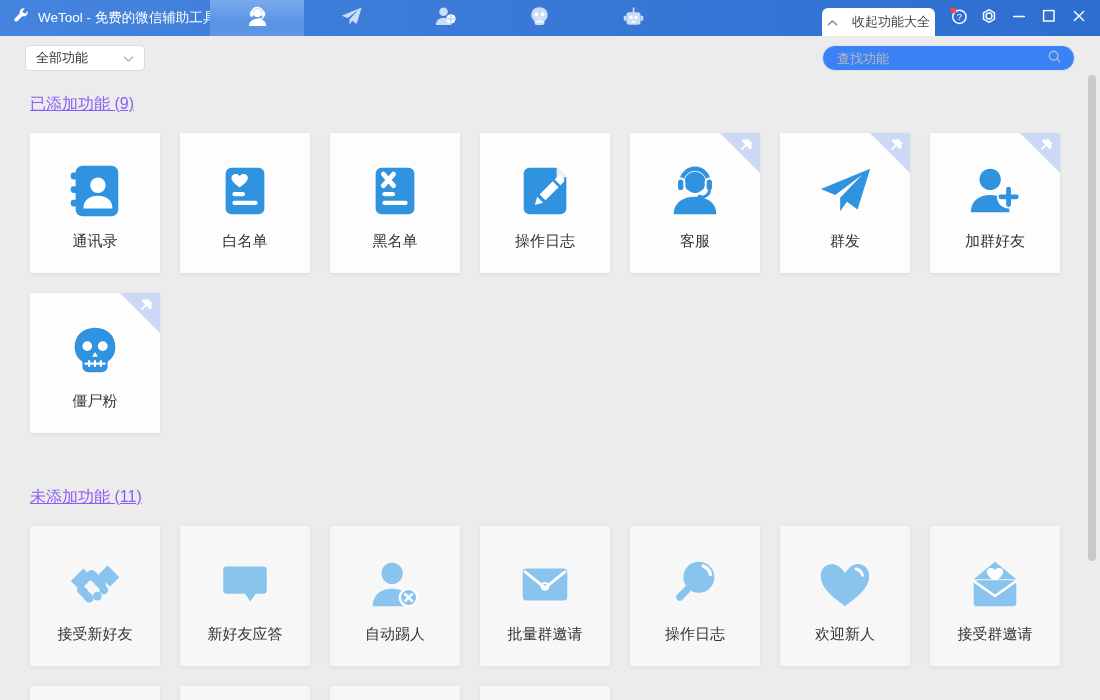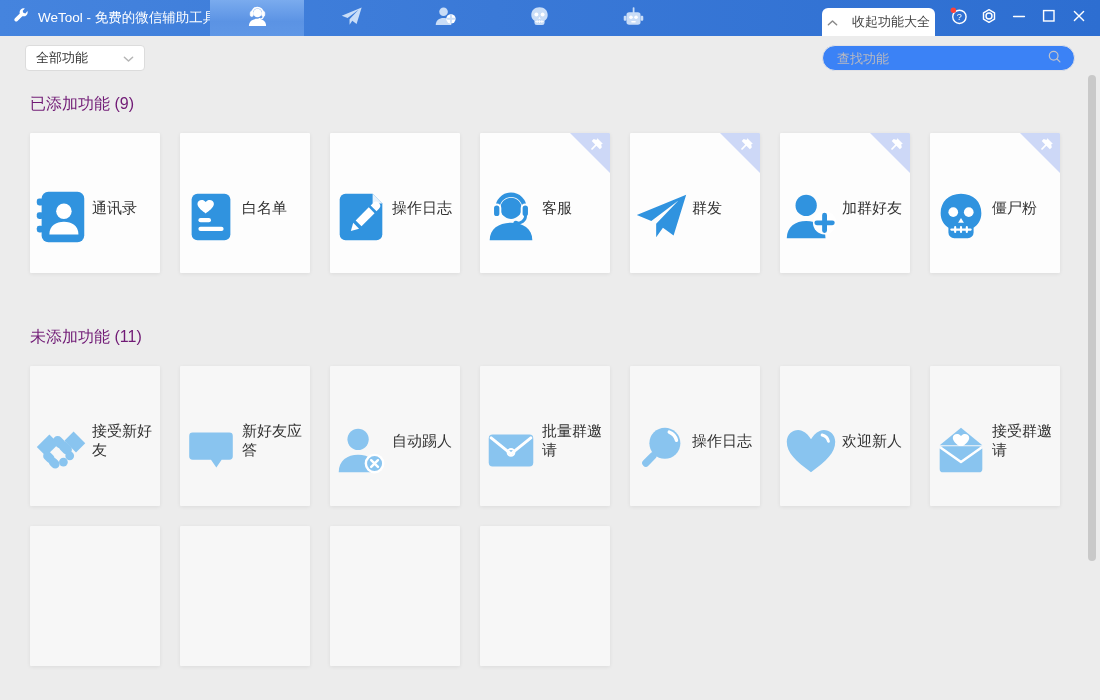--- a/index.html
+++ b/index.html
@@ -45,25 +45,25 @@
     padding:0 12px;box-sizing:border-box;
   }
   .search-box input{
     border:none;outline:none;flex:1;font-size:13px;color:#333;background:transparent;
     font-family:"Liberation Sans","DejaVu Sans",sans-serif;
   }
   .search-box input::placeholder{color:#b9b9c0;}
   .search-box svg{width:15px;height:15px;flex:0 0 auto;}
   
   .content{position:absolute;top:85px;left:0;width:1100px;}
-  .section-title{font-size:16px;color:#701a75;margin:9px 0 20px 30px;line-height:19px;}
+  .section-title{font-size:16px;color:#8b5cf6;margin:9px 0 20px 30px;line-height:19px;text-decoration:underline;}
   .section-title.second{margin-top:54px;}
   .grid{display:grid;grid-template-columns:repeat(7,130px);gap:20px;margin-left:30px;}
   .card{
-    width:130px;height:140px;position:relative;display:flex;flex-direction:row;align-items:center;
+    width:130px;height:140px;position:relative;display:flex;flex-direction:column;align-items:center;
     box-sizing:border-box;cursor:pointer;overflow:hidden;border-radius:1px;
     box-shadow:0 1px 4px rgba(0,0,0,0.07);
   }
   .card.added{background:#fdfdfd;color:#3093df;}
   .card.notadded{background:#f7f7f7;color:#89c4ef;}
   .card .cicon{margin-top:27px;width:62px;height:62px;}
   .card .cicon svg{width:62px;height:62px;display:block;}
   .card .clabel{margin-top:10px;font-size:15px;color:#333;}
   .pin-badge{
     position:absolute;top:0;right:0;width:0;height:0;
@@ -209,20 +209,31 @@
             <path d="M26.5 16.5 c-2.5-3.5-8.5-2.5-8.5 2.2 0 3.6 6 8 8.5 9.6 2.5-1.6 8.5-6 8.5-9.6 0-4.7-6-5.7-8.5-2.2 z" fill="#fff"></path>
             <rect x="19" y="33" width="13" height="4.5" rx="2.2" fill="#fff"></rect>
             <rect x="19" y="42" width="26" height="4.5" rx="2.2" fill="#fff"></rect>
           </svg>
         </div>
         <div class="clabel">白名单</div>
       </div>
       <div class="card added">
         <div class="cicon">
           <svg viewBox="0 0 64 64">
+            <rect x="12" y="8" width="40" height="48" rx="6" fill="currentColor"></rect>
+            <path d="M20 14.5 L30.5 26.5 M30.5 14.5 L20 26.5" stroke="#fff" stroke-width="5" stroke-linecap="round"></path>
+            <rect x="19" y="33" width="13" height="4.5" rx="2.2" fill="#fff"></rect>
+            <rect x="19" y="42" width="26" height="4.5" rx="2.2" fill="#fff"></rect>
+          </svg>
+        </div>
+        <div class="clabel">黑名单</div>
+      </div>
+      <div class="card added">
+        <div class="cicon">
+          <svg viewBox="0 0 64 64">
             <path d="M10 14 a6 6 0 0 1 6-6 h28 l10 10 v32 a6 6 0 0 1-6 6 h-32 a6 6 0 0 1-6-6 z" fill="currentColor"></path>
             <path d="M44 8 l10 10 h-10 z" fill="#e8f3fc"></path>
             <path d="M21.5 46.5 l2.5-8.5 6 6 -8.5 2.5 z" fill="#fff"></path>
             <path d="M26.5 35.5 l13.5-13.5 6 6 -13.5 13.5 z" fill="#fff"></path>
             <path d="M42 20 l2.5-2.5 a3 3 0 0 1 6 6 L48 26 z" fill="#fff"></path>
           </svg>
         </div>
         <div class="clabel">操作日志</div>
       </div>
       <div class="card added">

